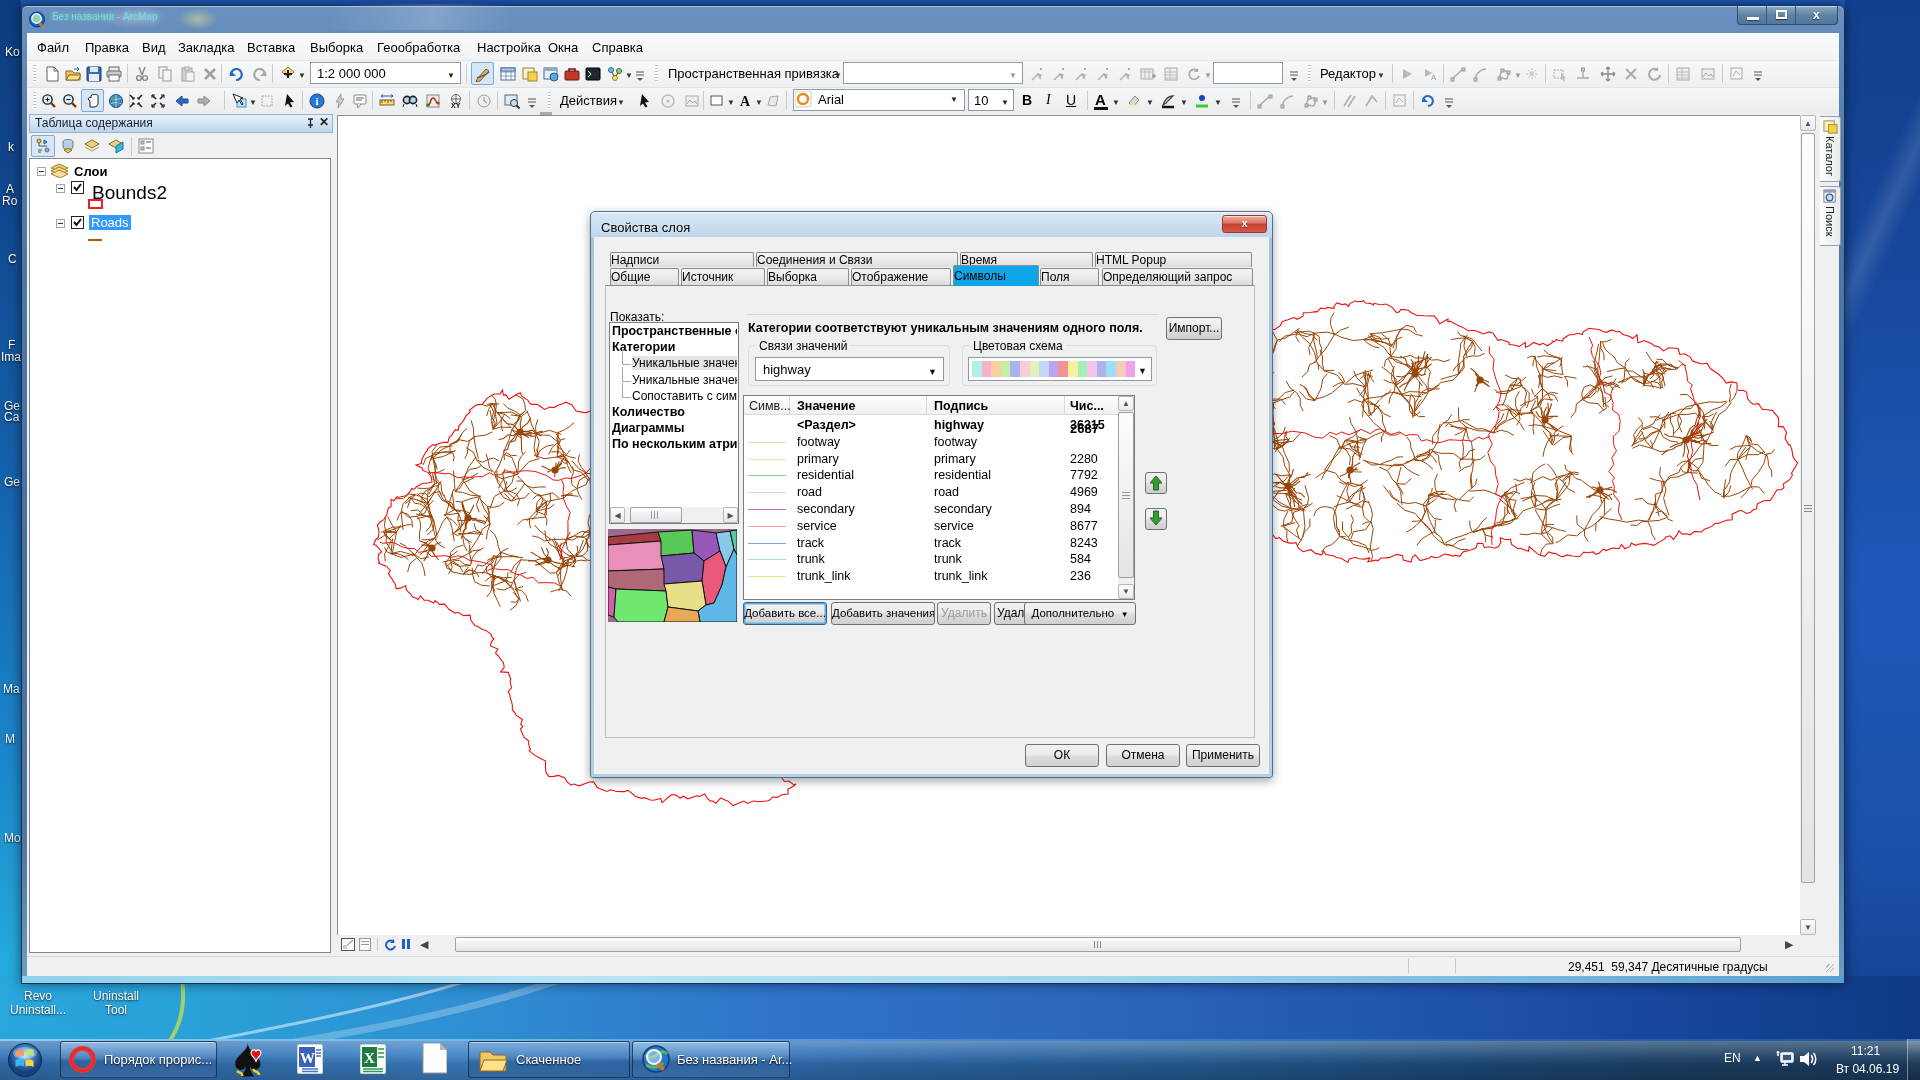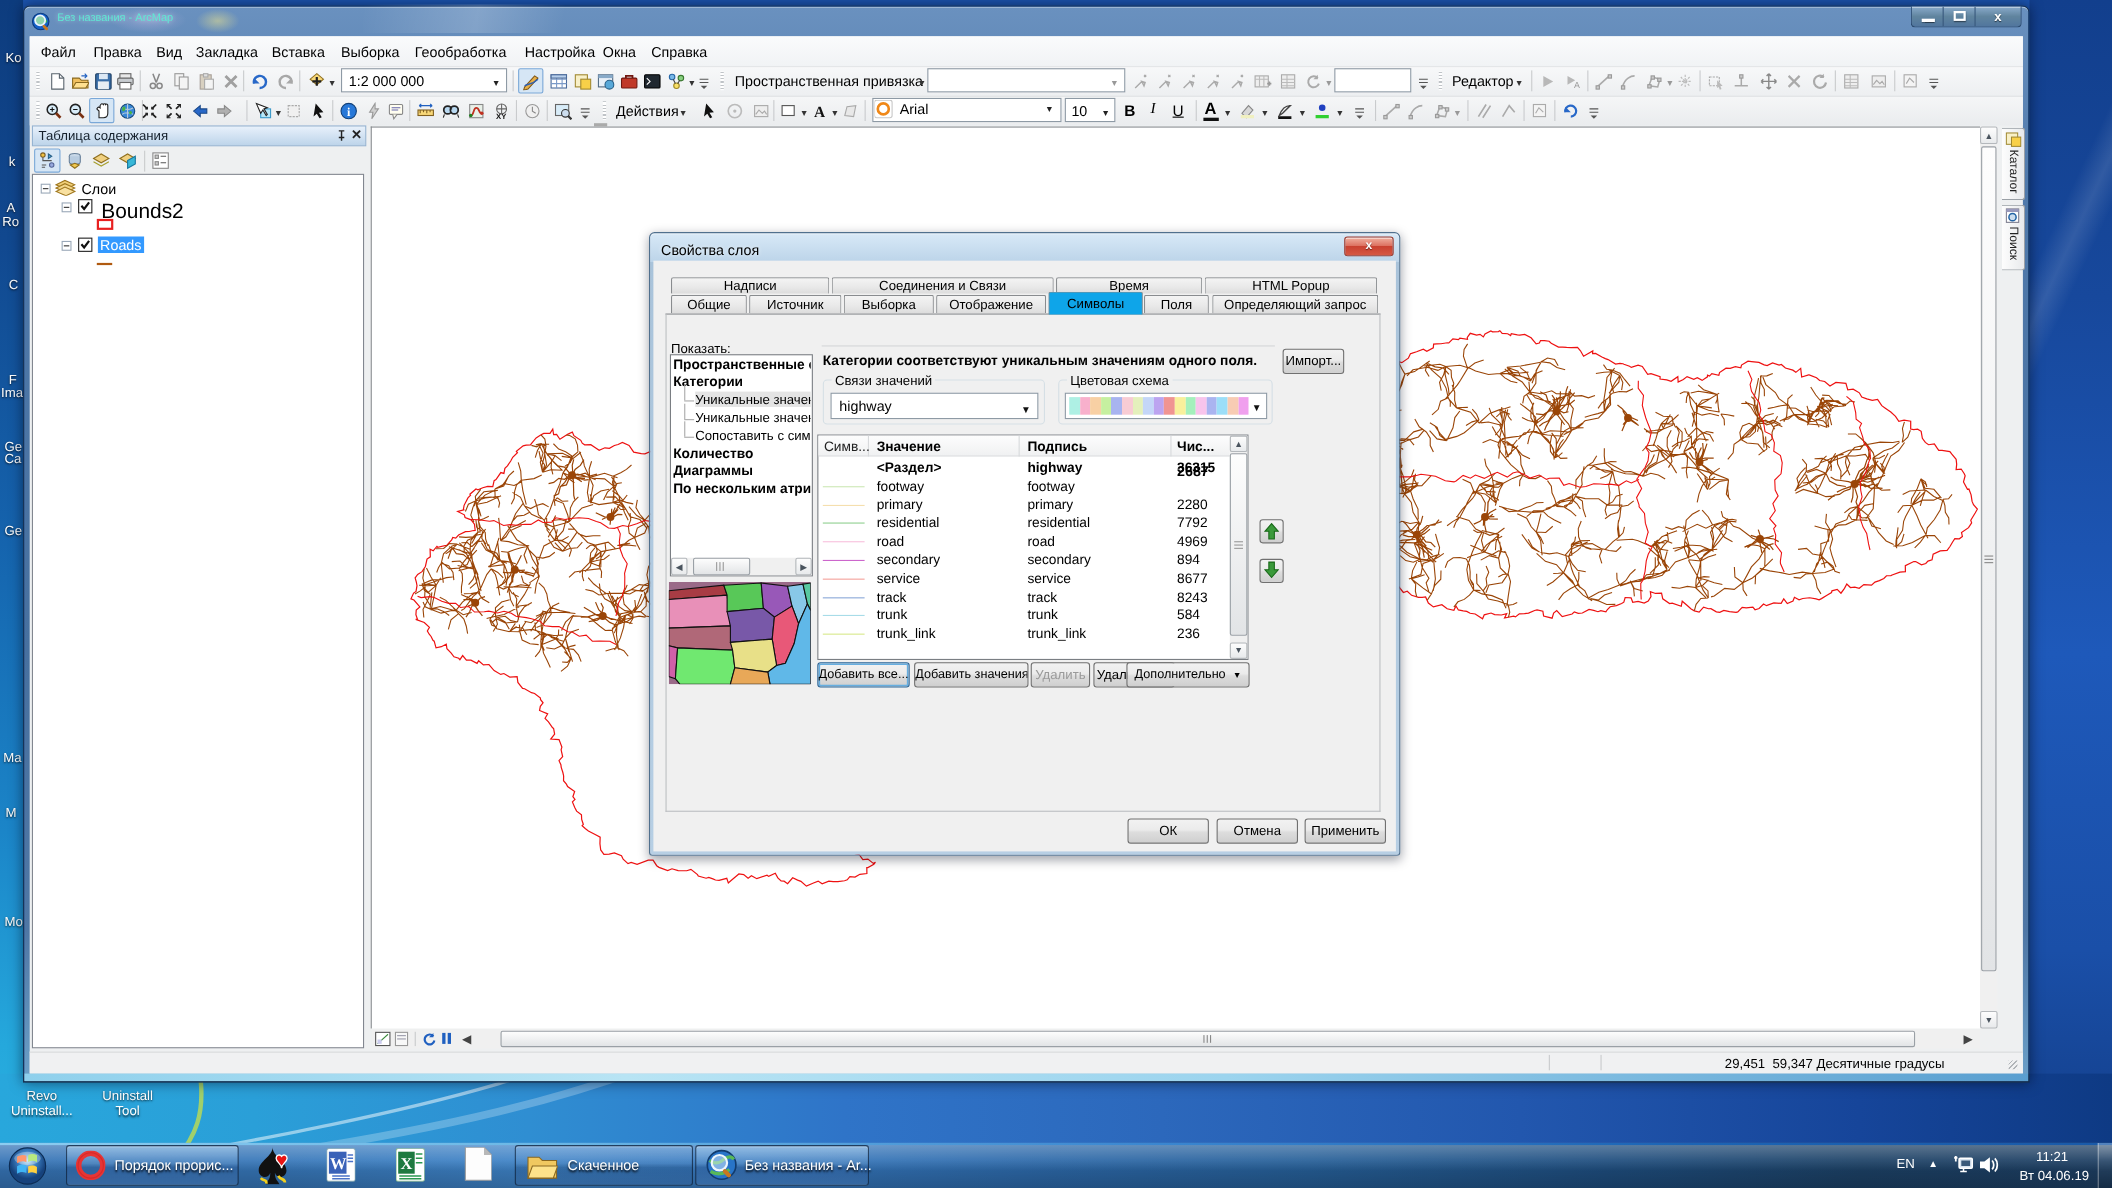--- a/index.html
+++ b/index.html
@@ -9,21 +9,21 @@
 .btn{position:absolute;border:1px solid #707070;border-radius:3px;white-space:nowrap;overflow:hidden;
  background:linear-gradient(#f2f2f2 0%,#ebebeb 45%,#dddddd 55%,#cfcfcf 100%);
  font-size:12px;color:#000;text-align:center}
 .gb{position:absolute;border:1px solid #d5dfe5;border-radius:4px}
 .gbl{position:absolute;font-size:12px;color:#000;background:#f0f0f0;padding:0 3px;white-space:nowrap}
 .combo{position:absolute;background:#fff;border:1px solid #8e9aa5}
 .sep1{position:absolute;width:1px;background:#c9cbcd;top:4px;height:19px}
 .grip{position:absolute;width:3px;top:5px;height:17px;
  background:repeating-linear-gradient(#bfc3c7 0 1px,#fff 1px 3px)}
 .mi{position:absolute;font-size:13px;color:#000}
-.tab{position:absolute;font-size:12px;color:#000;text-align:center;
+.tab{position:absolute;font-size:12px;color:#000;
  border:1px solid #898c8f;border-bottom:none;border-radius:2px 2px 0 0;
  background:linear-gradient(#f4f4f4,#e8e8e8 60%,#dcdcdc);line-height:15px}
 .sb-thumb{position:absolute;background:linear-gradient(#fdfdfd,#e2e4e6);border:1px solid #9aa0a6;border-radius:2px}
 .sb-btn{position:absolute;background:linear-gradient(#fdfdfd,#e8eaec);border:1px solid #b4b8bc;border-radius:2px;color:#4a545e;font-size:8px;text-align:center}
 </style></head><body>
 
 <div class="a" style="left:0;top:0;width:21px;height:1080px;background:linear-gradient(#0d3c7e 0%,#11488f 20%,#1563ad 45%,#1b85c8 70%,#25a8dc 88%,#2cb2e2 100%)"></div>
 <div class="a" style="left:1845px;top:0;width:75px;height:1080px;background:linear-gradient(#123f8d 0%,#17489c 25%,#1e59ba 55%,#1a4fa8 80%,#123c85 100%)"></div>
 <div class="a" style="left:1845px;top:60px;width:75px;height:320px;background:linear-gradient(115deg,rgba(255,255,255,0) 40%,rgba(255,255,255,.12) 50%,rgba(255,255,255,0) 60%)"></div>
 <div class="a" style="left:0;top:976px;width:1920px;height:104px;background:linear-gradient(90deg,#28a7dc 0%,#2a9fd8 12%,#2f8ed2 25%,#2f74c8 40%,#2c68bc 55%,#2257ae 72%,#16459a 88%,#0e3a84 100%)"></div>
@@ -533,21 +533,21 @@
     <path d="M8 4h5M8 10h5" stroke="#555"></path>
   </svg>
 <div class="a" style="left:29px;top:158px;width:302px;height:795px;background:#fff;border:1px solid #828790"></div>
 <div class="a" style="left:37px;top:167px;width:9px;height:9px;background:#fff;border:1px solid #9aa8b8"></div>
 <div class="a" style="left:39px;top:171px;width:5px;height:1px;background:#333"></div>
 <svg class="a" style="left:50px;top:163px" width="19" height="15" viewBox="0 0 19 15">
     <path d="M1 5l8-4 9 4-8 4z" fill="#f0cf78" stroke="#a07820"></path>
     <path d="M1 8l8-4 9 4-8 4z" fill="#f4d88c" stroke="#a07820"></path>
     <path d="M1 11l8-4 9 4-8 4z" fill="#f8e0a0" stroke="#a07820"></path>
   </svg>
-<div class="txt" style="left:74px;top:164px;font-size:13px;font-weight:normal;color:#000">Слои</div>
+<div class="txt" style="left:74px;top:164px;font-size:13px;font-weight:bold;color:#000">Слои</div>
 <div class="a" style="left:56px;top:184px;width:9px;height:9px;background:#fff;border:1px solid #9aa8b8"></div>
 <div class="a" style="left:58px;top:188px;width:5px;height:1px;background:#333"></div>
 <div class="a" style="left:71px;top:181px;width:13px;height:13px;background:#fff;border:1px solid #222"></div>
 <svg class="a" style="left:73px;top:183px" width="9" height="9" viewBox="0 0 9 9">
     <path d="M1 4l2.5 3L8 1" stroke="#111" stroke-width="2" fill="none"></path>
   </svg>
 <div class="txt" style="left:92px;top:182px;font-size:19px;color:#000">Bounds2</div>
 <div class="a" style="left:88px;top:199px;width:15px;height:10px;border:2px solid #e82020;background:#fff"></div>
 <div class="a" style="left:56px;top:219px;width:9px;height:9px;background:#fff;border:1px solid #9aa8b8"></div>
 <div class="a" style="left:58px;top:223px;width:5px;height:1px;background:#333"></div>

